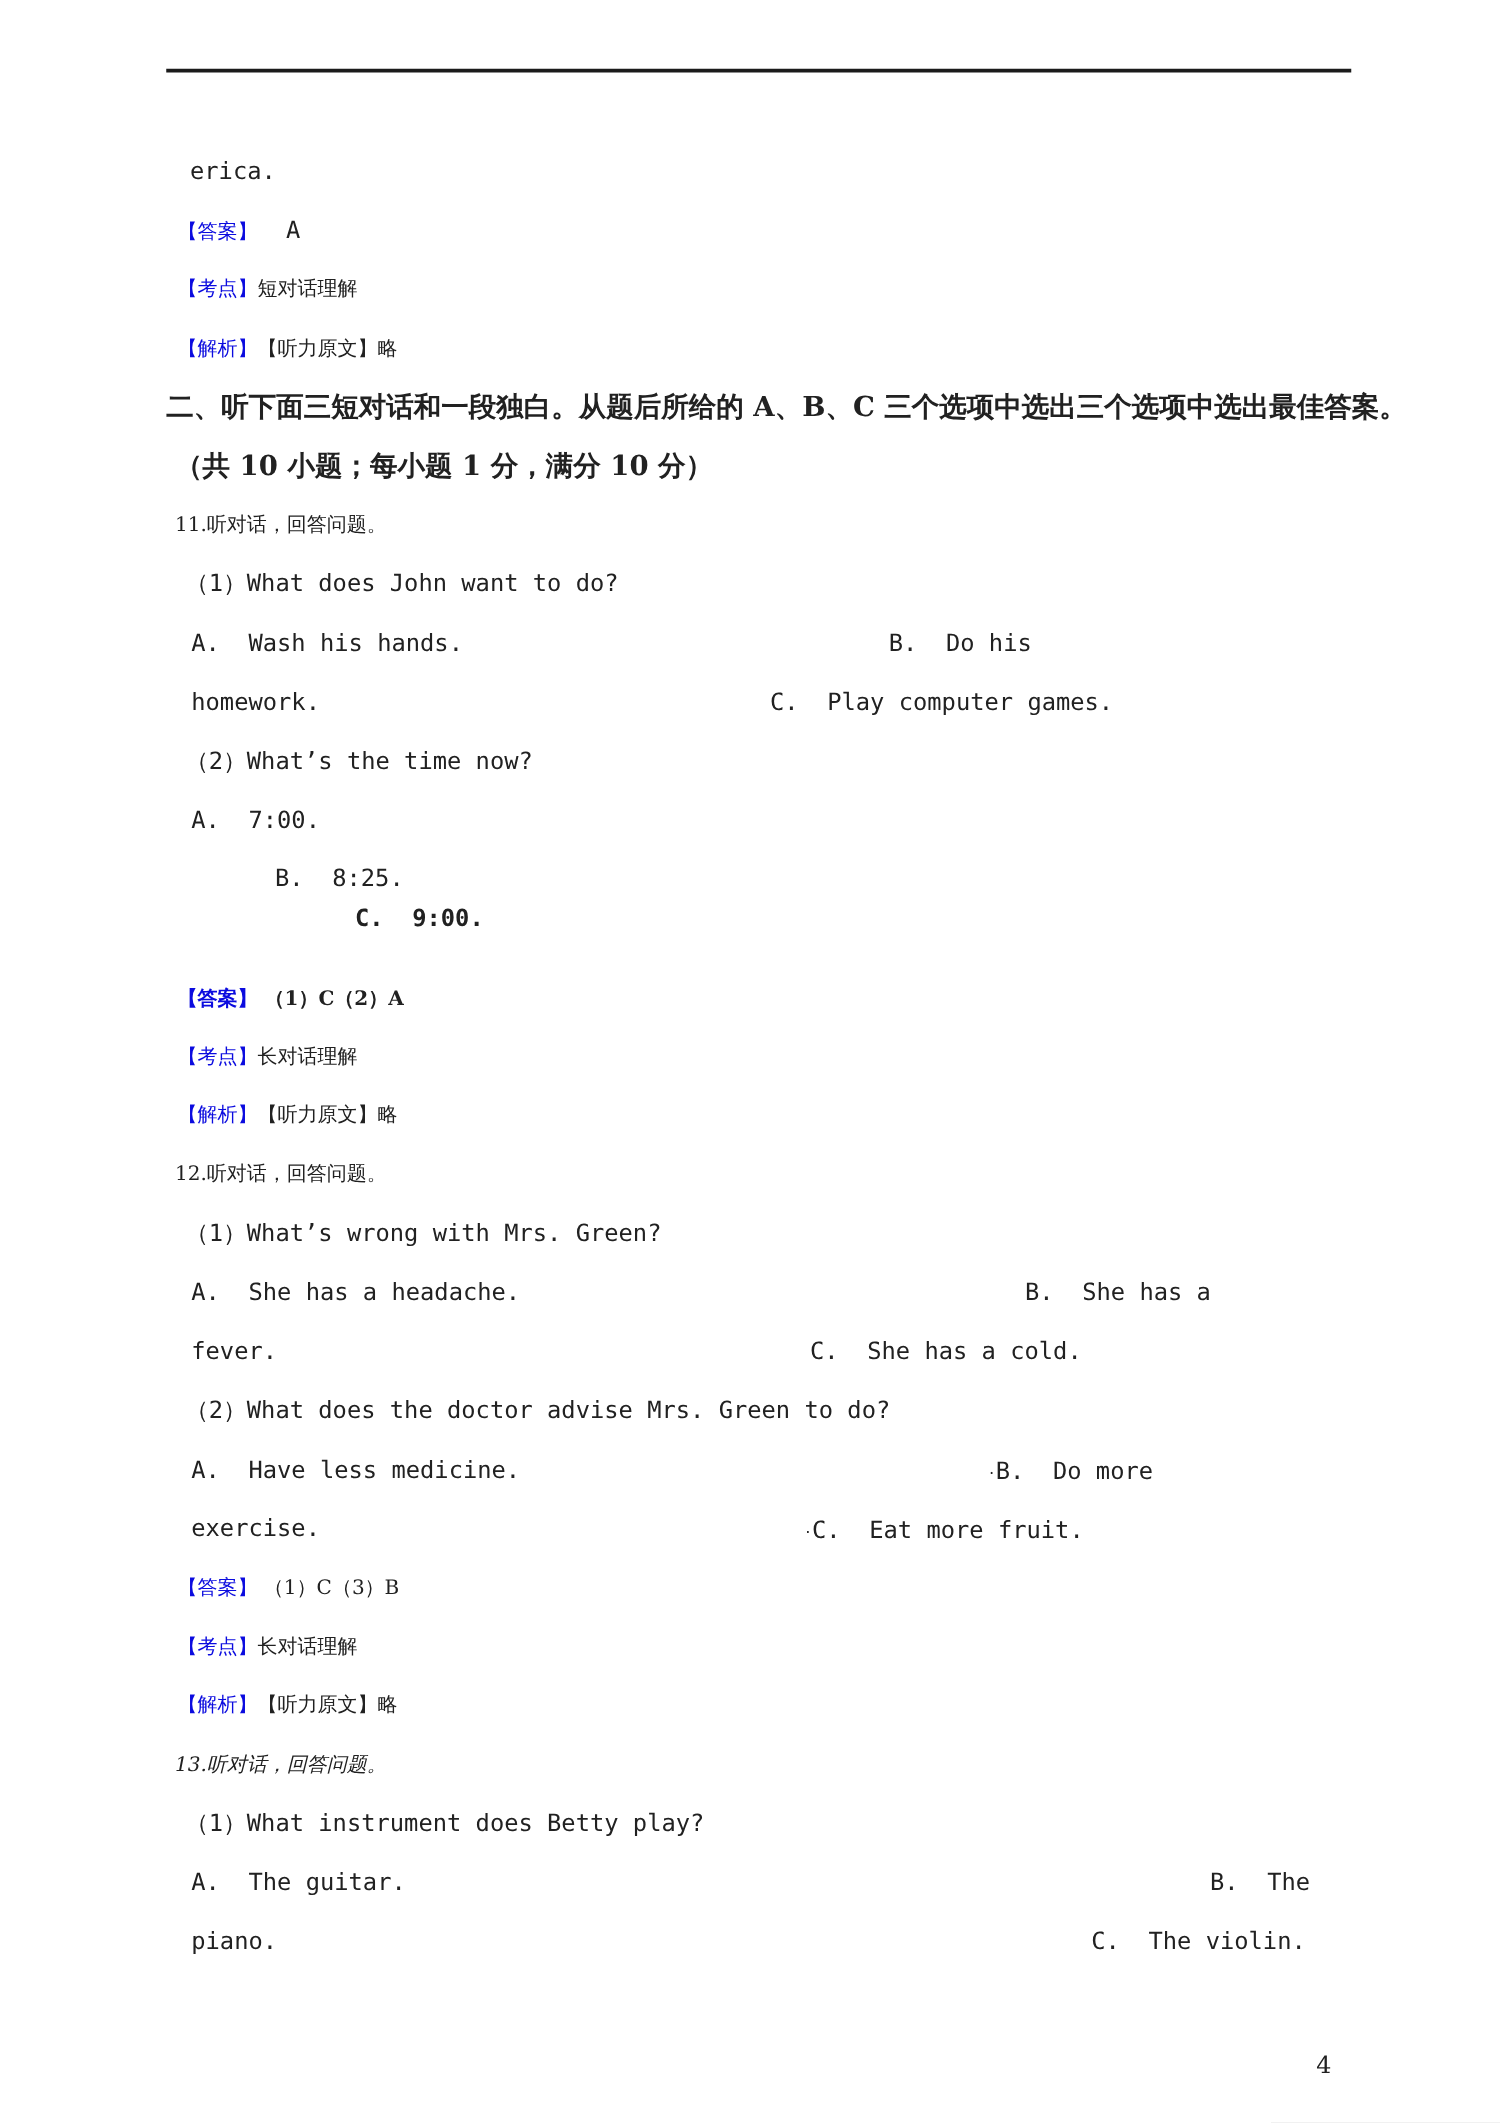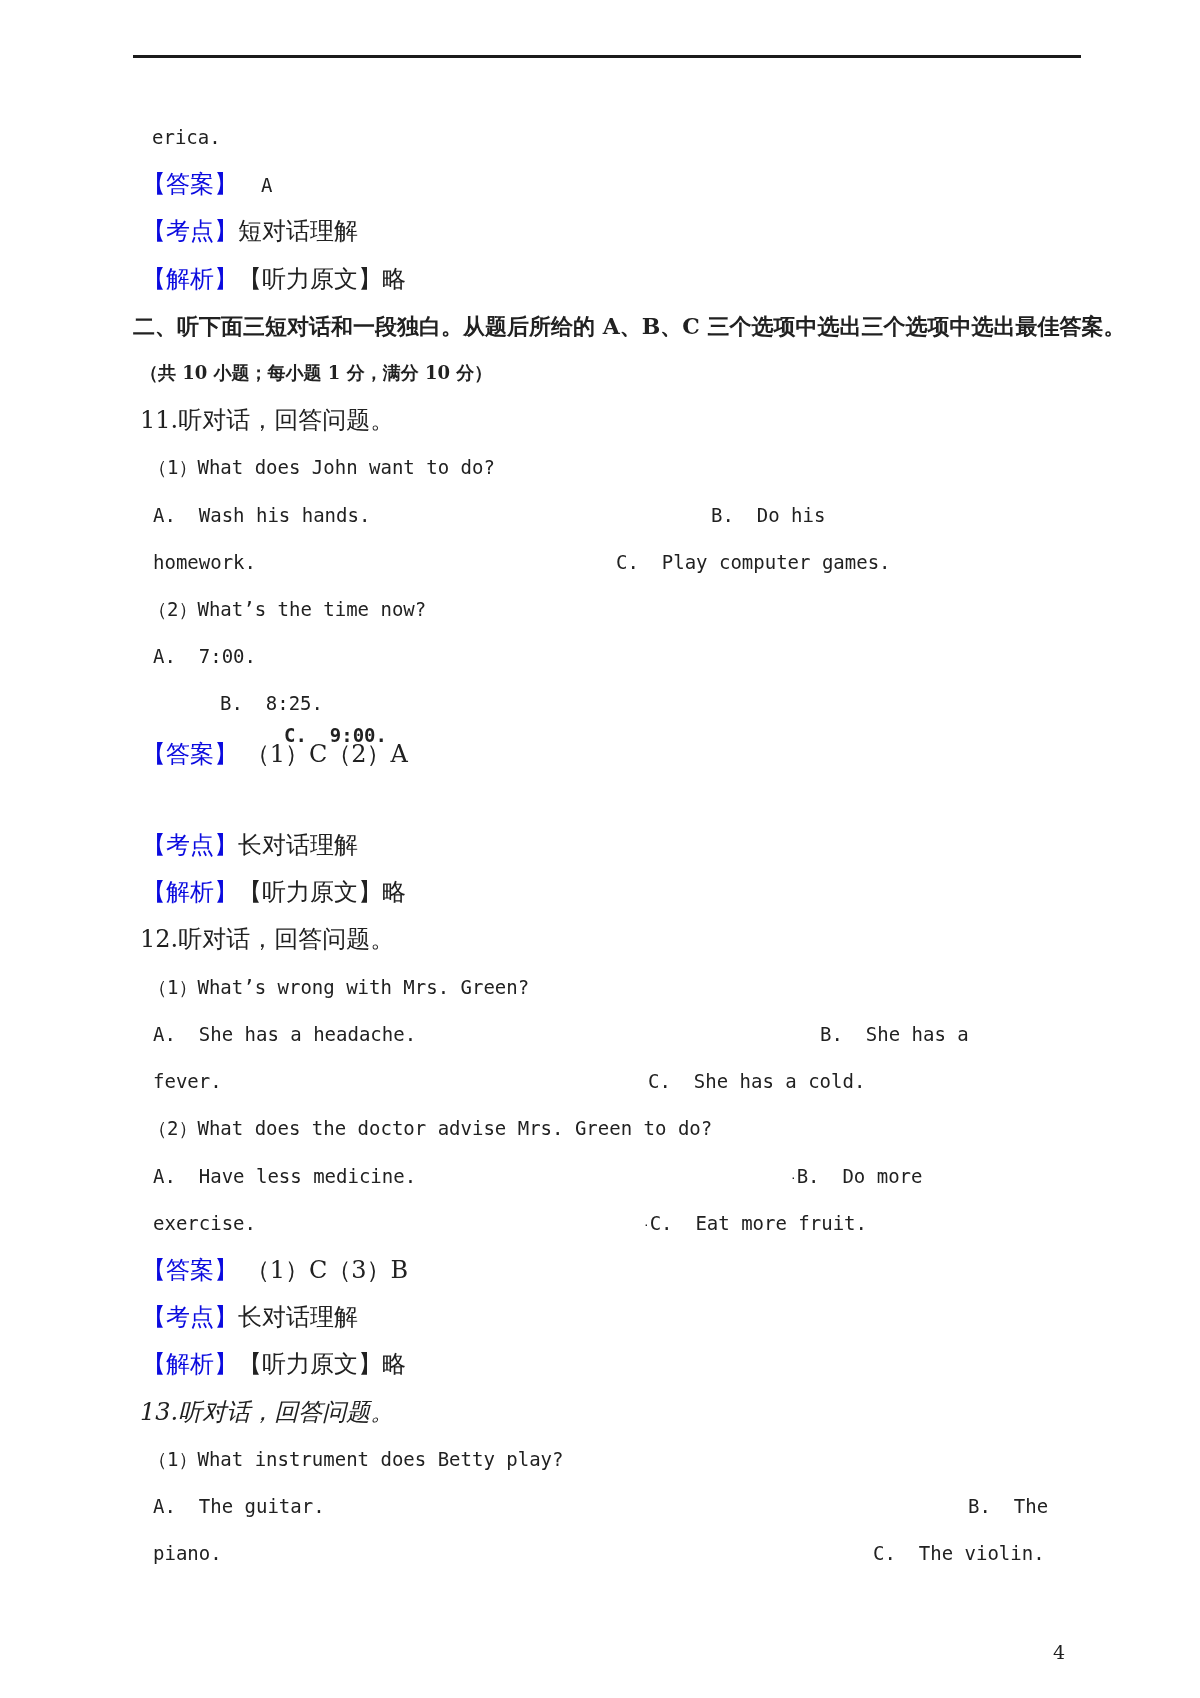--- a/index.html
+++ b/index.html
@@ -24,21 +24,21 @@
     white-space:pre;
     color:#212121;
     line-height:30px;
   }
   .mono{
     font-family:"DejaVu Sans Mono","Liberation Mono",monospace;
     font-size:19px;
   }
   .cjk{
     font-family:"DejaVu Serif","Liberation Serif",serif;
-    font-size:24px;
+    font-size:16px;
   }
   .bold{font-weight:bold;}
   .tinydot{
     font-family:"DejaVu Sans Mono","Liberation Mono",monospace;
     font-size:11px;
     vertical-align:4px;
   }
   .page-number{
     position:absolute;
     left:1053px;
@@ -53,32 +53,32 @@
 <body>
 
 <div class="page">
   <div class="top-rule"></div>
   <div id="lines">
       <div class="line" style="left: 152px; top: 122px;"><span class="mono">erica.</span></div>
       <div class="line" style="left: 142px; top: 169px;"><span class="cjk" style="color: rgb(11, 11, 223);">【答案】</span><span class="mono">  A</span></div>
       <div class="line" style="left: 142px; top: 216px;"><span class="cjk" style="color: rgb(11, 11, 223);">【考点】</span><span class="cjk">短对话理解</span></div>
       <div class="line" style="left: 142px; top: 264px;"><span class="cjk" style="color: rgb(11, 11, 223);">【解析】</span><span class="cjk">【听力原文】略</span></div>
       <div class="line" style="left: 133px; top: 311px;"><span class="cjk bold" style="font-size: 22px;">二、听下面三短对话和一段独白。从题后所给的 A、B、C 三个选项中选出三个选项中选出最佳答案。</span></div>
-      <div class="line" style="left: 140px; top: 358px;"><span class="cjk bold" style="font-size: 18px;">（共 10 小题；每小题 1 分，满分 10 分）</span></div>
+      <div class="line" style="left: 140px; top: 358px;"><span class="cjk bold" style="font-size: 22px;">（共 10 小题；每小题 1 分，满分 10 分）</span></div>
       <div class="line" style="left: 140px; top: 405px;"><span class="cjk">11.听对话，回答问题。</span></div>
       <div class="line" style="left: 148px; top: 452px;"><span class="mono">（1）What does John want to do?</span></div>
       <div class="line" style="left: 153px; top: 500px;"><span class="mono">A.  Wash his hands.</span></div>
       <div class="line" style="left: 711px; top: 500px; text-align: right;"><span class="mono">B.  Do his</span></div>
       <div class="line" style="left: 153px; top: 547px;"><span class="mono">homework.</span></div>
       <div class="line" style="left: 616px; top: 547px;"><span class="mono">C.  Play computer games.</span></div>
       <div class="line" style="left: 148px; top: 594px;"><span class="mono">（2）What’s the time now?</span></div>
       <div class="line" style="left: 153px; top: 641px;"><span class="mono">A.  7:00.</span></div>
       <div class="line" style="left: 220px; top: 688px;"><span class="mono">B.  8:25.</span></div>
       <div class="line" style="left: 284px; top: 720px; font-weight: bold;"><span class="mono">C.  9:00.</span></div>
-      <div class="line" style="left: 142px; top: 739px;"><span class="cjk" style="color: rgb(11, 11, 223);">【答案】</span><span class="cjk"> （1）C（2）A</span></div>
+      <div class="line" style="left: 142px; top: 784px; font-weight: bold;"><span class="cjk" style="color: rgb(11, 11, 223);">【答案】</span><span class="cjk"> （1）C（2）A</span></div>
       <div class="line" style="left: 142px; top: 830px;"><span class="cjk" style="color: rgb(11, 11, 223);">【考点】</span><span class="cjk">长对话理解</span></div>
       <div class="line" style="left: 142px; top: 877px;"><span class="cjk" style="color: rgb(11, 11, 223);">【解析】</span><span class="cjk">【听力原文】略</span></div>
       <div class="line" style="left: 140px; top: 924px;"><span class="cjk">12.听对话，回答问题。</span></div>
       <div class="line" style="left: 148px; top: 972px;"><span class="mono">（1）What’s wrong with Mrs. Green?</span></div>
       <div class="line" style="left: 153px; top: 1019px;"><span class="mono">A.  She has a headache.</span></div>
       <div class="line" style="left: 820px; top: 1019px;"><span class="mono">B.  She has a</span></div>
       <div class="line" style="left: 153px; top: 1066px;"><span class="mono">fever.</span></div>
       <div class="line" style="left: 648px; top: 1066px;"><span class="mono">C.  She has a cold.</span></div>
       <div class="line" style="left: 148px; top: 1113px;"><span class="mono">（2）What does the doctor advise Mrs. Green to do?</span></div>
       <div class="line" style="left: 153px; top: 1161px;"><span class="mono">A.  Have less medicine.</span></div>

